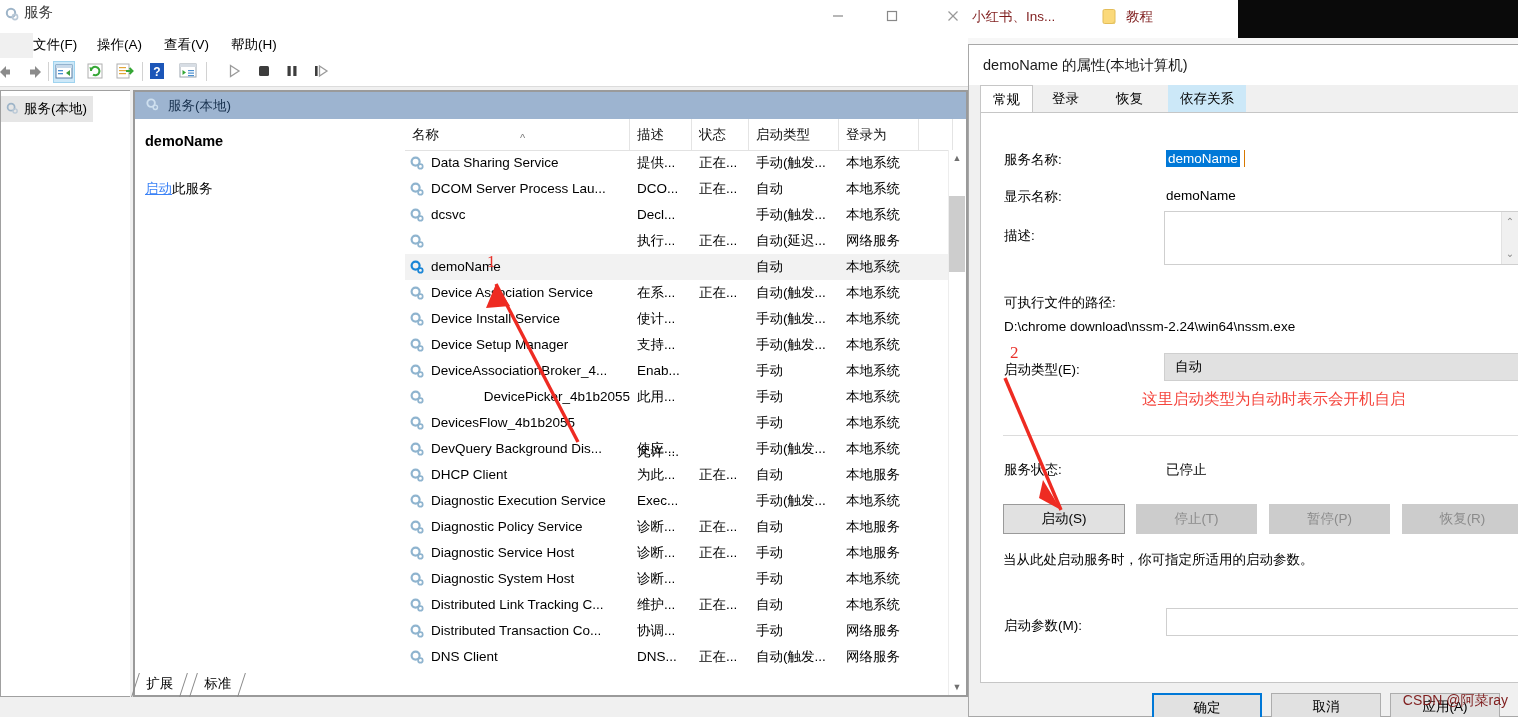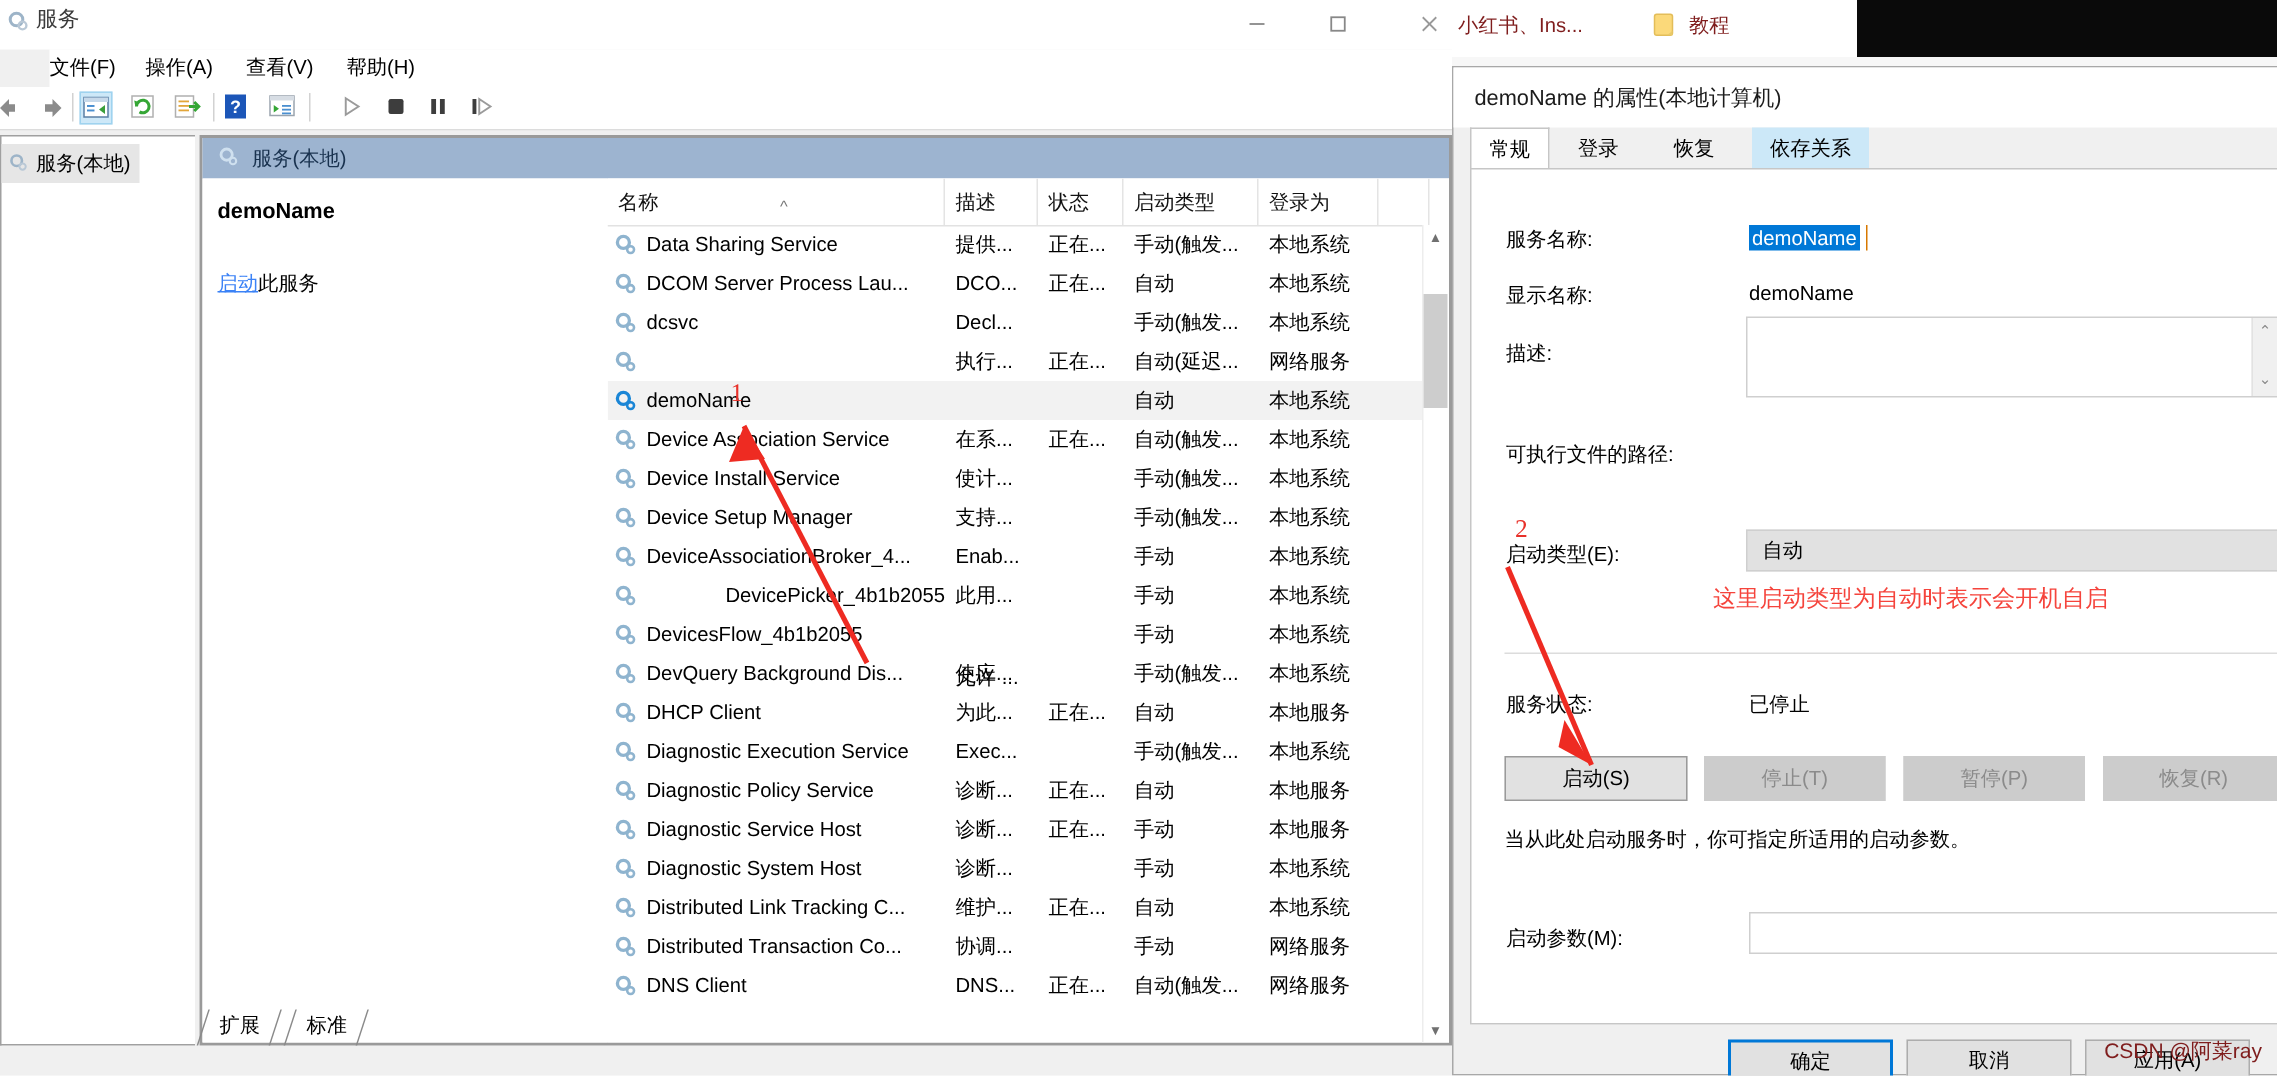--- a/index.html
+++ b/index.html
@@ -537,20 +537,21 @@
     <div class="frm-value" style="left:185px;top:75px">demoName</div>
 
     <div class="frm-label" style="left:23px;top:114px">描述:</div>
     <div id="desc-box" style="left:183px;top:98px;width:355px;height:54px"></div>
     <div id="desc-sb" style="left:520px;top:99px;height:52px">
       <div style="top:2px">⌃</div>
       <div style="top:34px">⌄</div>
     </div>
 
     <div class="frm-label" style="left:23px;top:181px">可执行文件的路径:</div>
+    <div class="frm-value" style="left:23px;top:206px">D:\chrome download\nssm-2.24\win64\nssm.exe</div>
 
     <div class="frm-label" style="left:23px;top:248px">启动类型(E):</div>
     <div id="startup-select" style="left:183px;top:240px;width:372px;height:28px">自动</div>
 
     <div class="hr" style="left:22px;top:322px;width:516px"></div>
 
     <div class="frm-label" style="left:23px;top:348px">服务状态:</div>
     <div class="frm-value" style="left:185px;top:348px">已停止</div>
 
     <div class="act-btn enabled" style="left:22px;top:391px;width:122px">启动(S)</div>

